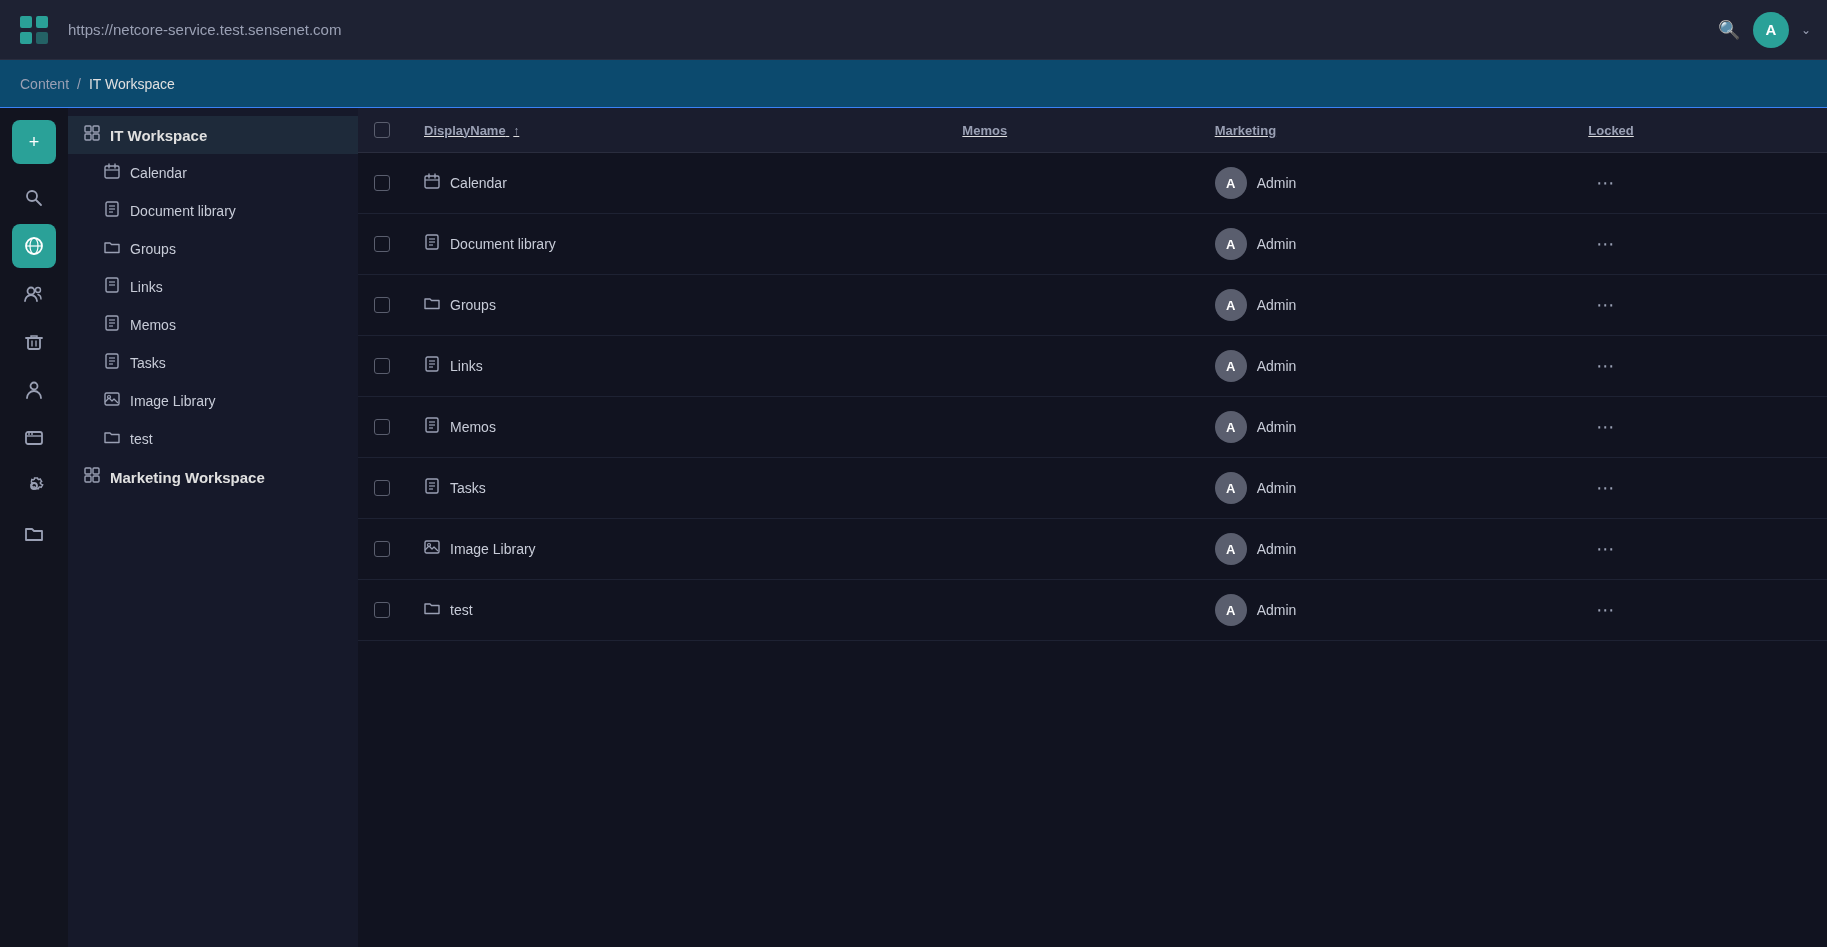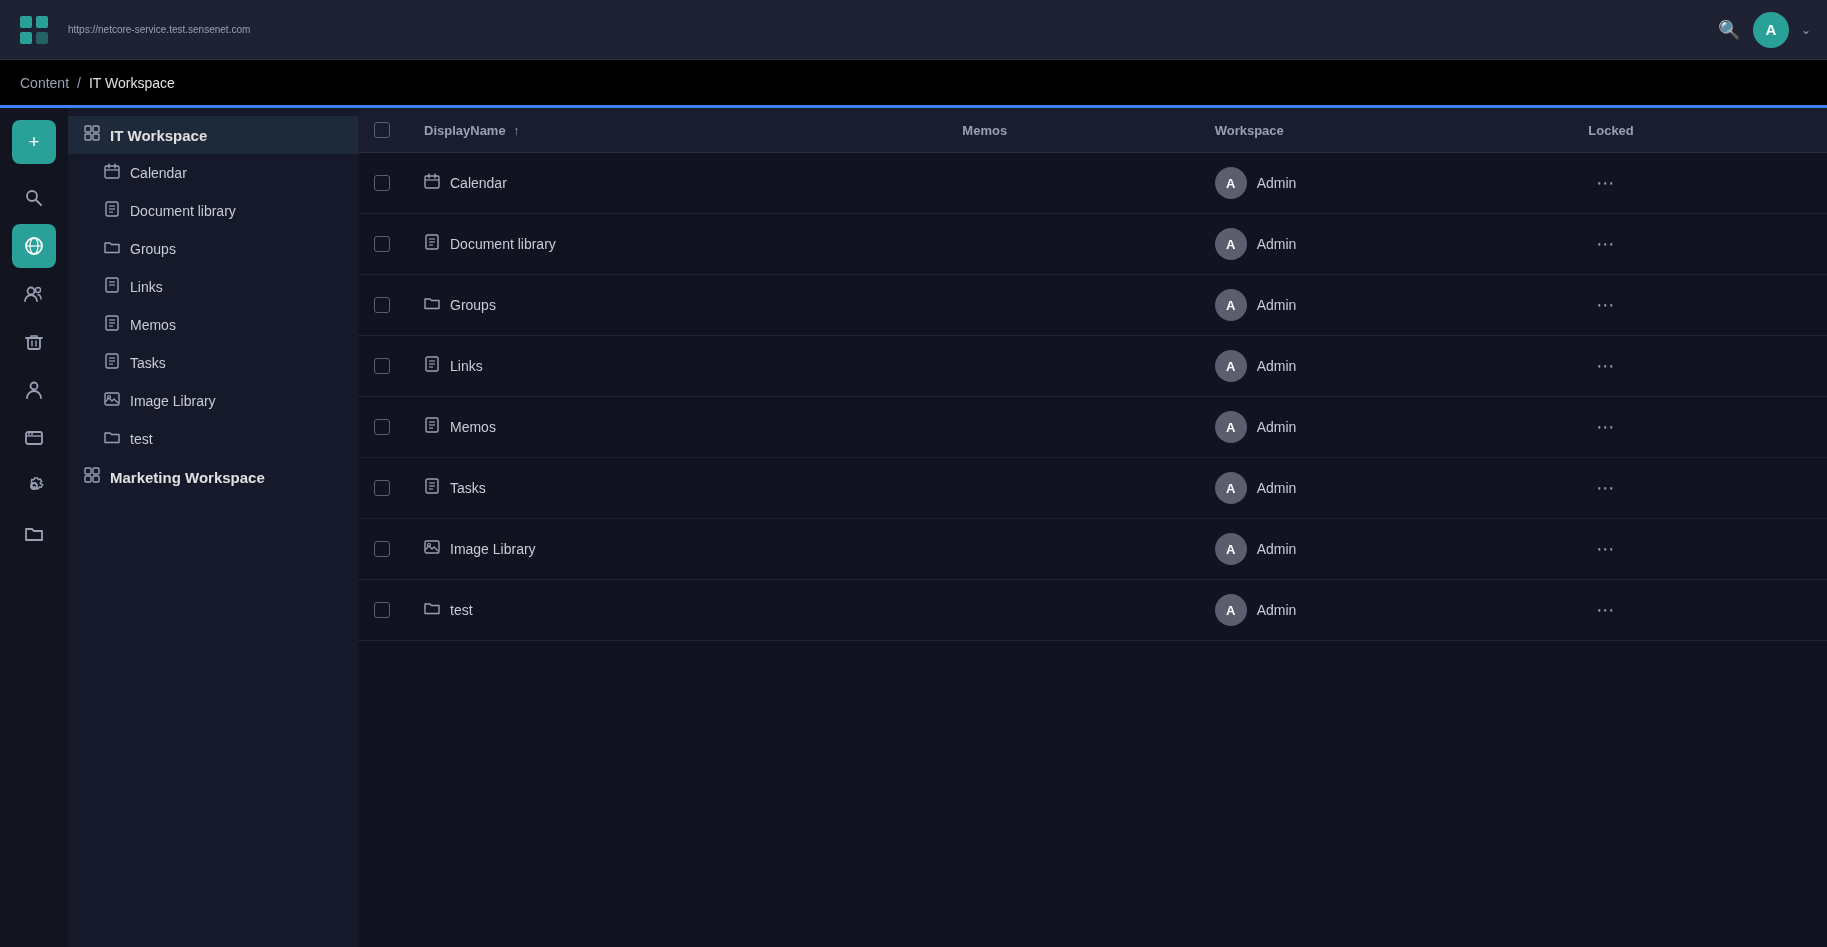--- a/index.html
+++ b/index.html
@@ -17,45 +17,45 @@
     }
     .topbar-logo {
       width: 36px; height: 36px;
       background: transparent;
       display: flex; align-items: center; justify-content: center;
       margin-right: 16px;
     }
     .topbar-url {
       flex: 1;
       color: #9aa0b4;
-      font-size: 10px;
+      font-size: 15px;
     }
     .topbar-right {
       display: flex; align-items: center; gap: 12px;
     }
     .topbar-search-icon {
       color: #9aa0b4; font-size: 18px; cursor: pointer;
     }
     .topbar-avatar {
       width: 36px; height: 36px; border-radius: 50%;
       background: #2aa198;
       display: flex; align-items: center; justify-content: center;
       font-weight: bold; font-size: 15px; color: #fff;
       cursor: pointer;
     }
     .topbar-chevron { color: #9aa0b4; font-size: 12px; cursor: pointer; }
 
     
     .breadcrumb-bar {
       height: 48px;
-      background: #000000;
+      background: #0c4a6e;
       display: flex;
       align-items: center;
       padding: 0 20px;
-      border-bottom: 3px solid #3b82f6;
+      border-bottom: 1px solid #3b82f6;
       flex-shrink: 0;
       gap: 8px;
     }
     .breadcrumb-item { color: #9aa0b4; font-size: 14px; cursor: pointer; }
     .breadcrumb-separator { color: #9aa0b4; font-size: 14px; }
     .breadcrumb-current { color: #e0e0e0; font-size: 14px; font-weight: 500; }
 
     
     .main-layout {
       display: flex;
@@ -117,20 +117,21 @@
     }
 
     
     .content-table {
       width: 100%;
       border-collapse: collapse;
     }
     .content-table thead tr {
       background: #1a1d2e;
       border-bottom: 1px solid #2a2d3e;
+      text-decoration: underline;
     }
     .content-table thead th {
       padding: 14px 16px;
       text-align: left;
       font-size: 13px;
       font-weight: 600;
       color: #9aa0b4;
       white-space: nowrap;
     }
     .content-table thead th:first-child {
@@ -386,21 +387,21 @@
       <thead>
         <tr>
           <th class="checkbox-cell">
             <div class="checkbox"></div>
           </th>
           <th>
             <span>DisplayName</span>
             <span class="sort-arrow">↑</span>
           </th>
           <th>Memos</th>
-          <th>Workspace</th>
+          <th>Marketing</th>
           <th>Locked</th>
         </tr>
       </thead>
       <tbody id="table-body">
       <tr>
     <td class="checkbox-cell">
       <div class="checkbox"></div>
     </td>
     <td>
       <div class="row-name">

